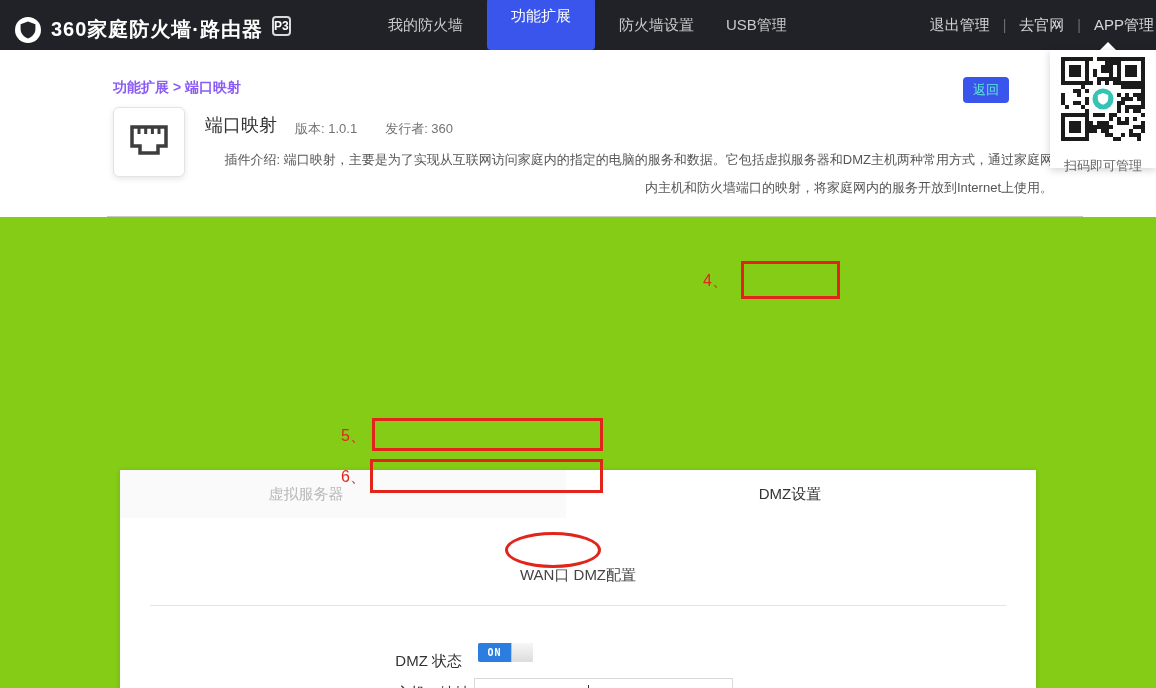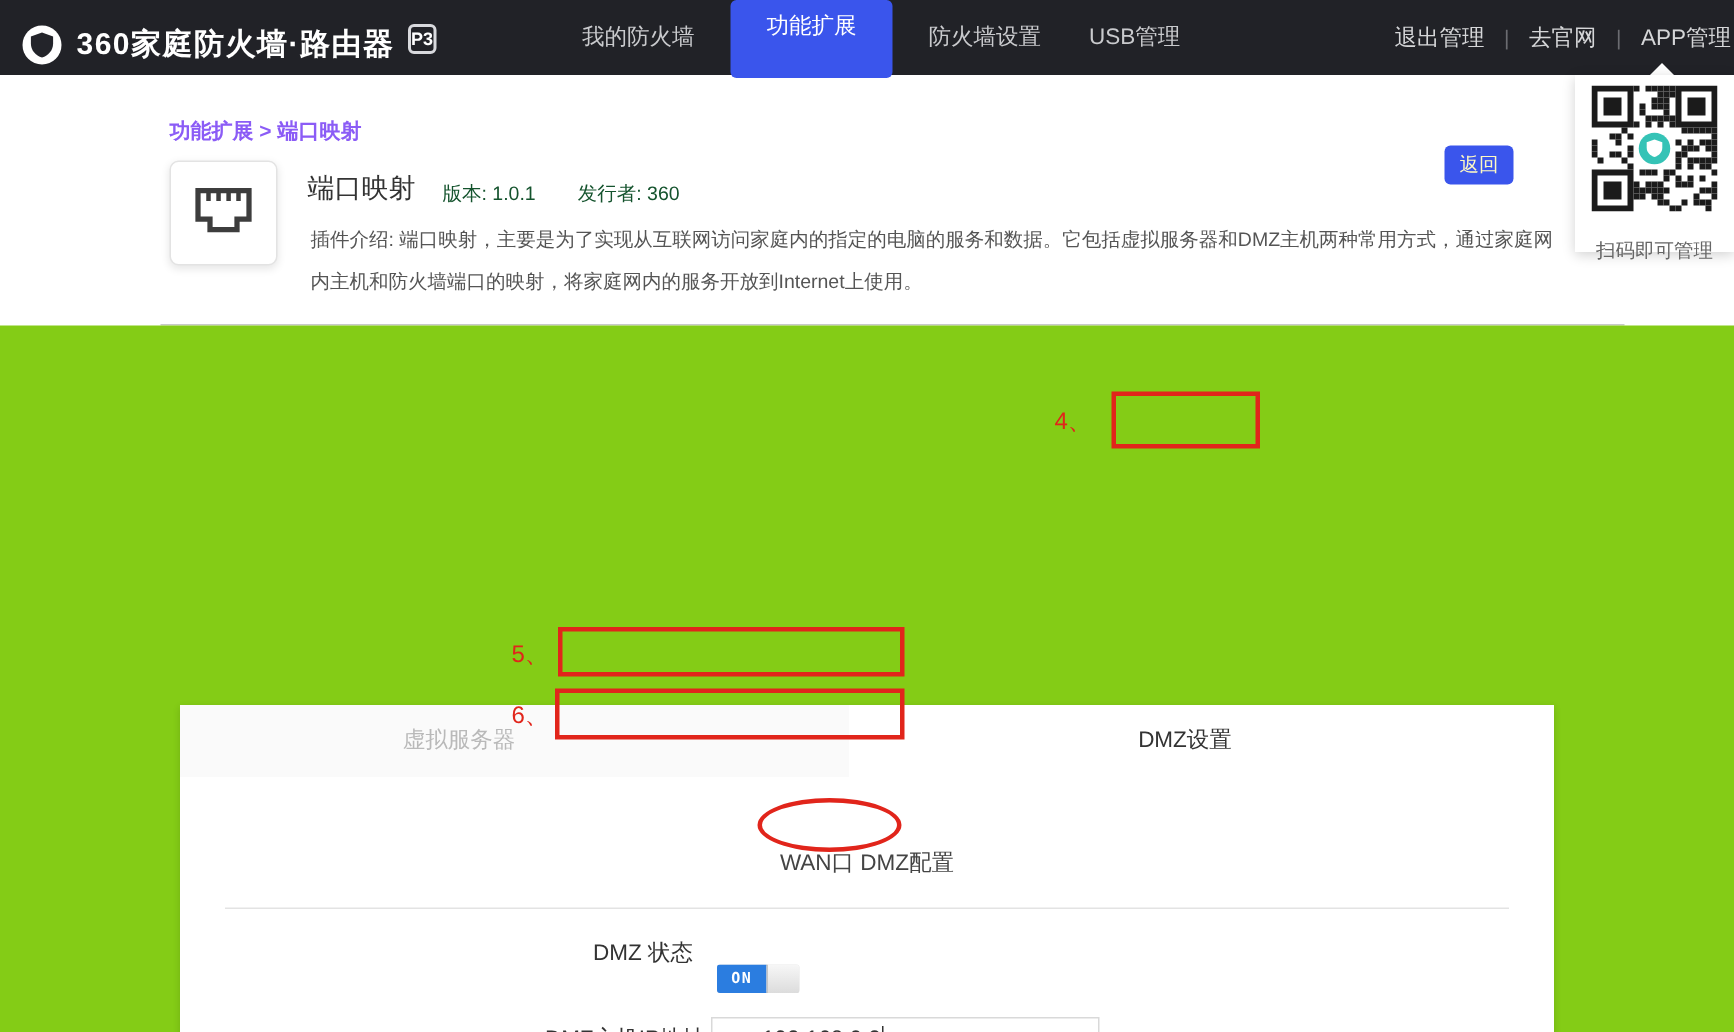--- a/index.html
+++ b/index.html
@@ -5,37 +5,37 @@
   * { margin:0; padding:0; box-sizing:border-box; }
   html,body { width:1156px; height:688px; }
   body { font-family:"Liberation Sans","DejaVu Sans",sans-serif; background:#fff; }
   .page { position:relative; width:1156px; height:688px; overflow:hidden; background:#fff; }
 
   
   .topbar { position:absolute; left:0; top:0; width:1156px; height:50px; background:#212227; }
   .brand { position:absolute; left:14px; top:16px; height:50px; display:flex; align-items:flex-start; gap:9px; }
   .brand-text { color:#fff; font-size:20px; font-weight:700; letter-spacing:1px; }
   .brand-badge { color:#fff; border:2px solid #d8d9dd; border-radius:4px; font-size:12px; font-weight:700; padding:0 0; line-height:16px; }
-  .mainnav { position:absolute; left:372px; top:0; height:50px; display:flex; align-items:flex-start; }
+  .mainnav { position:absolute; left:372px; top:0; height:50px; display:flex; align-items:flex-end; }
   .nav-item { color:#c9cacd; font-size:15px; padding:0 16px; line-height:50px; cursor:pointer; text-decoration:none; }
   .nav-item.active { background:#3a55ec; color:#fff; line-height:36px; height:52px; border-radius:4px; padding:0 24px; margin:0 8px; }
   .rightlinks { position:absolute; right:2px; top:0; height:50px; display:flex; align-items:center; gap:13px; }
   .rightlinks a { color:#d5d6d8; font-size:15px; text-decoration:none; cursor:pointer; }
   .sep { color:#6b6c71; font-size:14px; }
 
   
   .breadcrumb { position:absolute; left:113px; top:79px; font-size:14px; font-weight:700; color:#8b5cf6; }
-  .back-btn { position:absolute; left:963px; top:77px; width:46px; height:26px; background:#3a55ec; color:#fef9c3;
-              font-size:13px; border:none; border-radius:4px; text-align:center; line-height:26px; cursor:pointer;margin-top:20px; }
+  .back-btn { position:absolute; left:963px; top:77px; width:46px; height:26px; background:#3a55ec; color:#5eead4;
+              font-size:13px; border:none; border-radius:4px; text-align:center; line-height:26px; cursor:pointer; }
   .plugin-card { position:absolute; left:113px; top:107px; width:72px; height:70px; background:#fff;
                  border:1px solid #e3e3e3; border-radius:6px; box-shadow:0 2px 6px rgba(0,0,0,.10);
                  display:flex; align-items:center; justify-content:center; }
   .plugin-title { position:absolute; left:205px; top:113px; font-size:18px; color:#333; }
-  .plugin-meta  { position:absolute; left:295px; top:120px; font-size:13px; color:#14532d; display:flex; gap:28px; }
-  .plugin-desc  { position:absolute; left:207px; top:146px; width:836px; font-size:13px; color:#555; line-height:28px; }
+  .plugin-meta  { position:absolute; left:295px; top:120px; font-size:13px; color:#737373; display:flex; gap:28px; }
+  .plugin-desc  { position:absolute; left:217px; top:146px; width:836px; font-size:13px; color:#555; line-height:28px;text-align:right; }
   .top-divider  { position:absolute; left:107px; top:216px; width:976px; height:1px; background:#c9c9c9; }
 
   
   .qr-caret { position:absolute; left:1100px; top:42px; width:0; height:0;
               border-left:8px solid transparent; border-right:8px solid transparent; border-bottom:8px solid #fff; }
   .qr-pop { position:absolute; left:1050px; top:50px; width:106px; height:118px; background:#fff;
             box-shadow:0 2px 8px rgba(0,0,0,.18); text-align:center; }
   .qr-pop svg { margin-top:7px; }
   .qr-caption { font-size:13px; color:#666; margin-top:12px; }
 
@@ -44,21 +44,21 @@
   .panel { position:absolute; left:120px; top:253px; width:916px; height:430px; background:#fff;
            box-shadow:0 1px 5px rgba(0,0,0,.14); }
   .tab-left-bg { position:absolute; left:0; top:0; width:446px; height:48px; background:#fafafa; }
   .tab-left  { position:absolute; left:61px;  top:0; width:250px; line-height:48px; text-align:center;
                color:#b9b9b9; font-size:15px; cursor:pointer; }
   .tab-right { position:absolute; left:560px; top:0; width:220px; line-height:48px; text-align:center;
                color:#333; font-size:15px; cursor:pointer; }
   .section-title { position:absolute; left:0; top:96px; width:100%; text-align:center; font-size:15px; color:#444; }
   .panel-divider { position:absolute; left:30px; top:135px; width:856px; height:1px; background:#e3e3e3; }
 
-  .lbl-status { position:absolute; left:200px; top:156px; width:142px; height:20px; line-height:20px;
+  .lbl-status { position:absolute; left:200px; top:181px; width:142px; height:20px; line-height:20px;
                 text-align:right; font-size:15px; color:#333; }
   .toggle { position:absolute; left:358px; top:173px; width:55px; height:19px; display:flex;
             border-radius:2px; overflow:hidden; cursor:pointer; box-shadow:0 0 0 1px #d0d0d0 inset; }
   .toggle-on { width:33px; height:19px; background:#2b7de0; color:#fff; font:700 10px/19px "DejaVu Sans Mono",monospace;
                text-align:center; letter-spacing:1px; }
   .toggle-knob { width:22px; height:19px; background:linear-gradient(#f7f7f7,#dcdcdc); border-left:1px solid #c4c4c4; }
 
   .lbl-ip { position:absolute; left:180px; top:214px; width:170px; height:18px; line-height:18px;
             text-align:right; font-size:15px; color:#333; }
   .ip-field { position:absolute; left:354px; top:208px; width:259px; height:30px; background:#fff;

